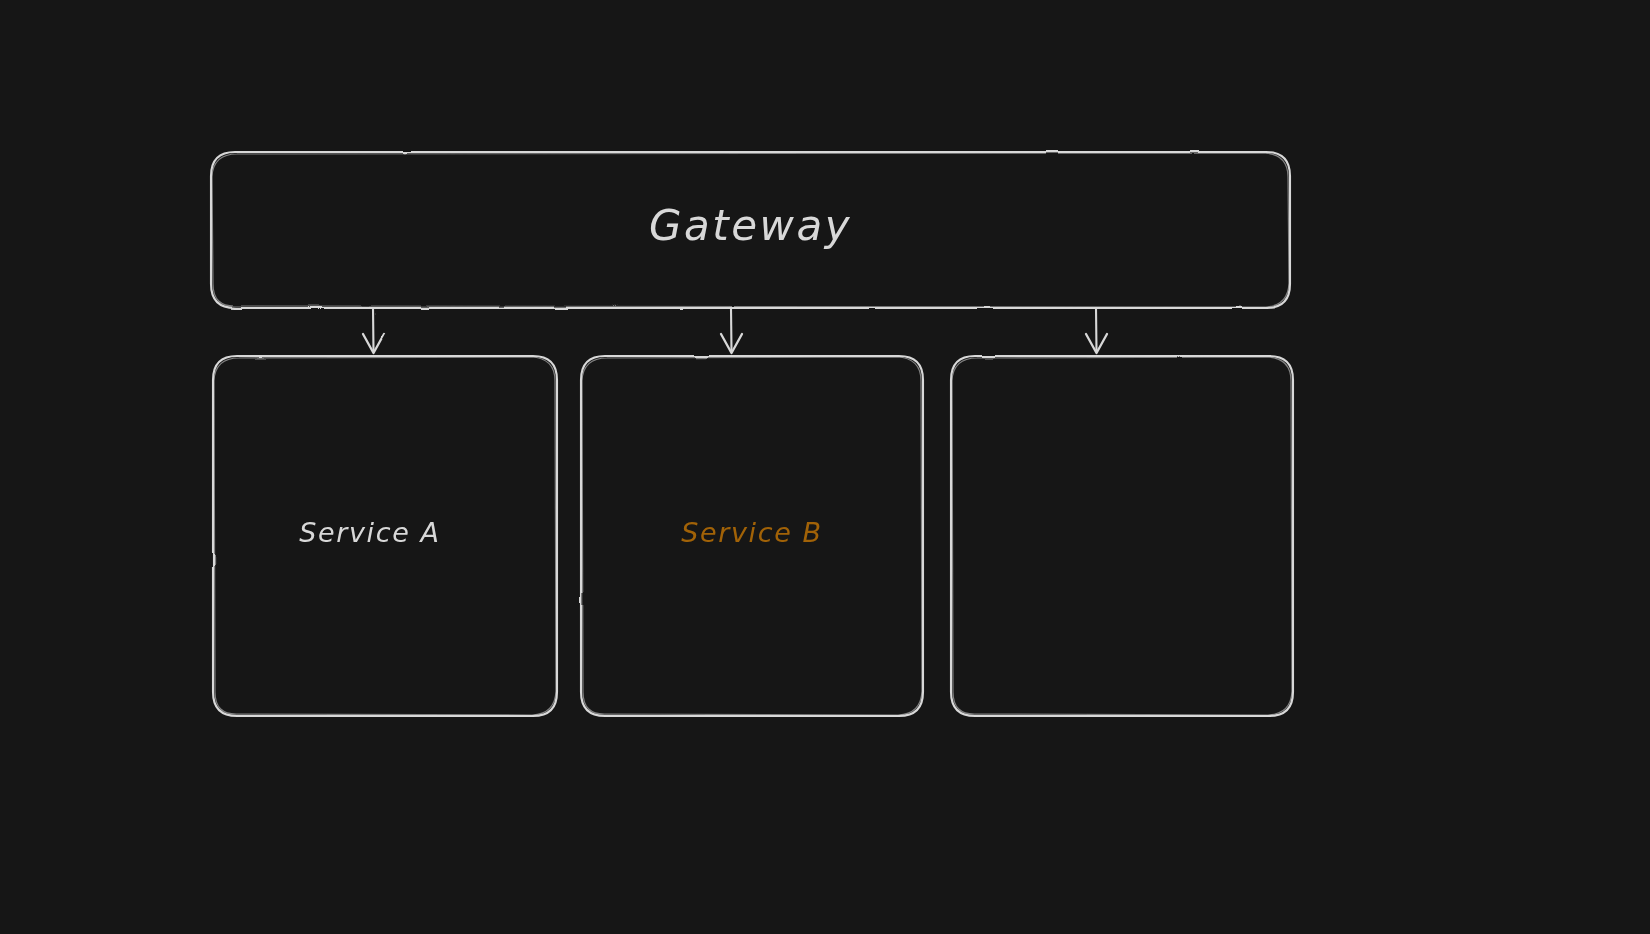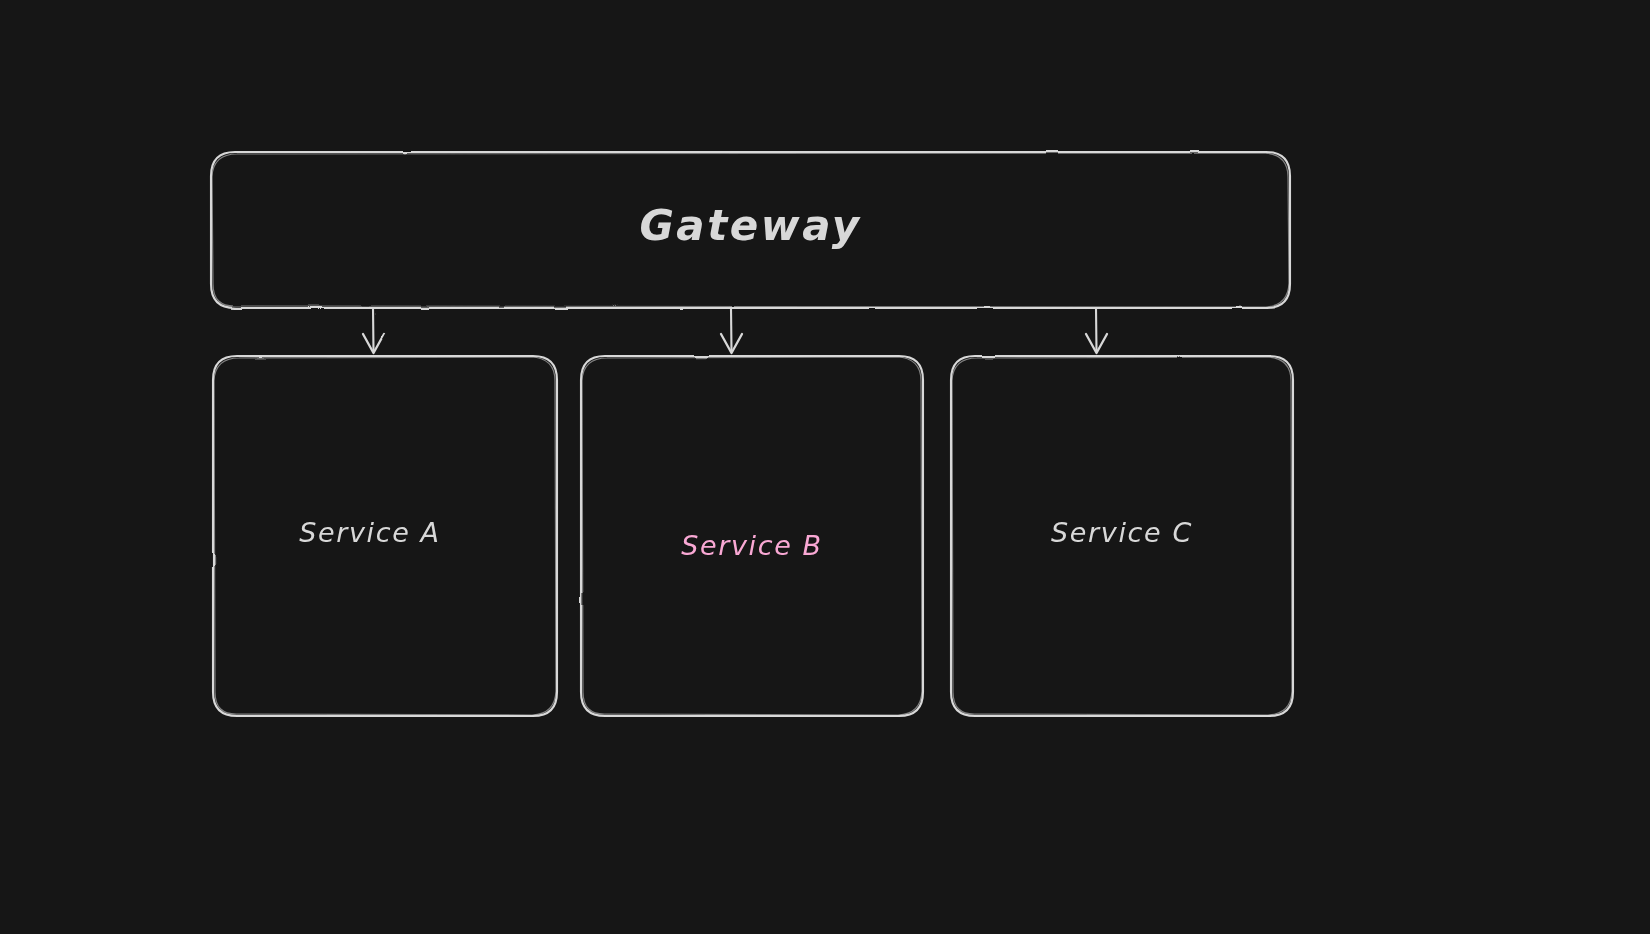--- a/index.html
+++ b/index.html
@@ -188,26 +188,25 @@
       </g>
 
       <g filter="url(#rough)">
         <path d="M 1096 308 L 1096.5 351"></path>
         <path d="M 1086 334 L 1096.5 353 L 1107 334" stroke-width="2.3"></path>
       </g>
 
     </g>
   </svg>
 
-  <div class="node-label label-gateway" style="color: rgb(216, 216, 216); font-weight: bold;">Gateway</div>
+  <div class="node-label label-gateway" style="color: rgb(216, 216, 216);">Gateway</div>
 
   <div class="node-label label-service label-svc-a" style="color: rgb(216, 216, 216);">Service A</div>
 
-  <div class="node-label label-service label-svc-b" style="color: #f9a8d4; margin-top: 13px;">Service B</div>
-
-  <div class="node-label label-service label-svc-c" style="color: rgb(216, 216, 216);">Service C</div>
+  <div class="node-label label-service label-svc-b" style="color: #a16207;">Service B</div>
+
 
   <div class="node-hit hit-gateway"></div>
   <div class="node-hit hit-a"></div>
   <div class="node-hit hit-b"></div>
   <div class="node-hit hit-c"></div>
 
 </div>
 
 </body></html>

